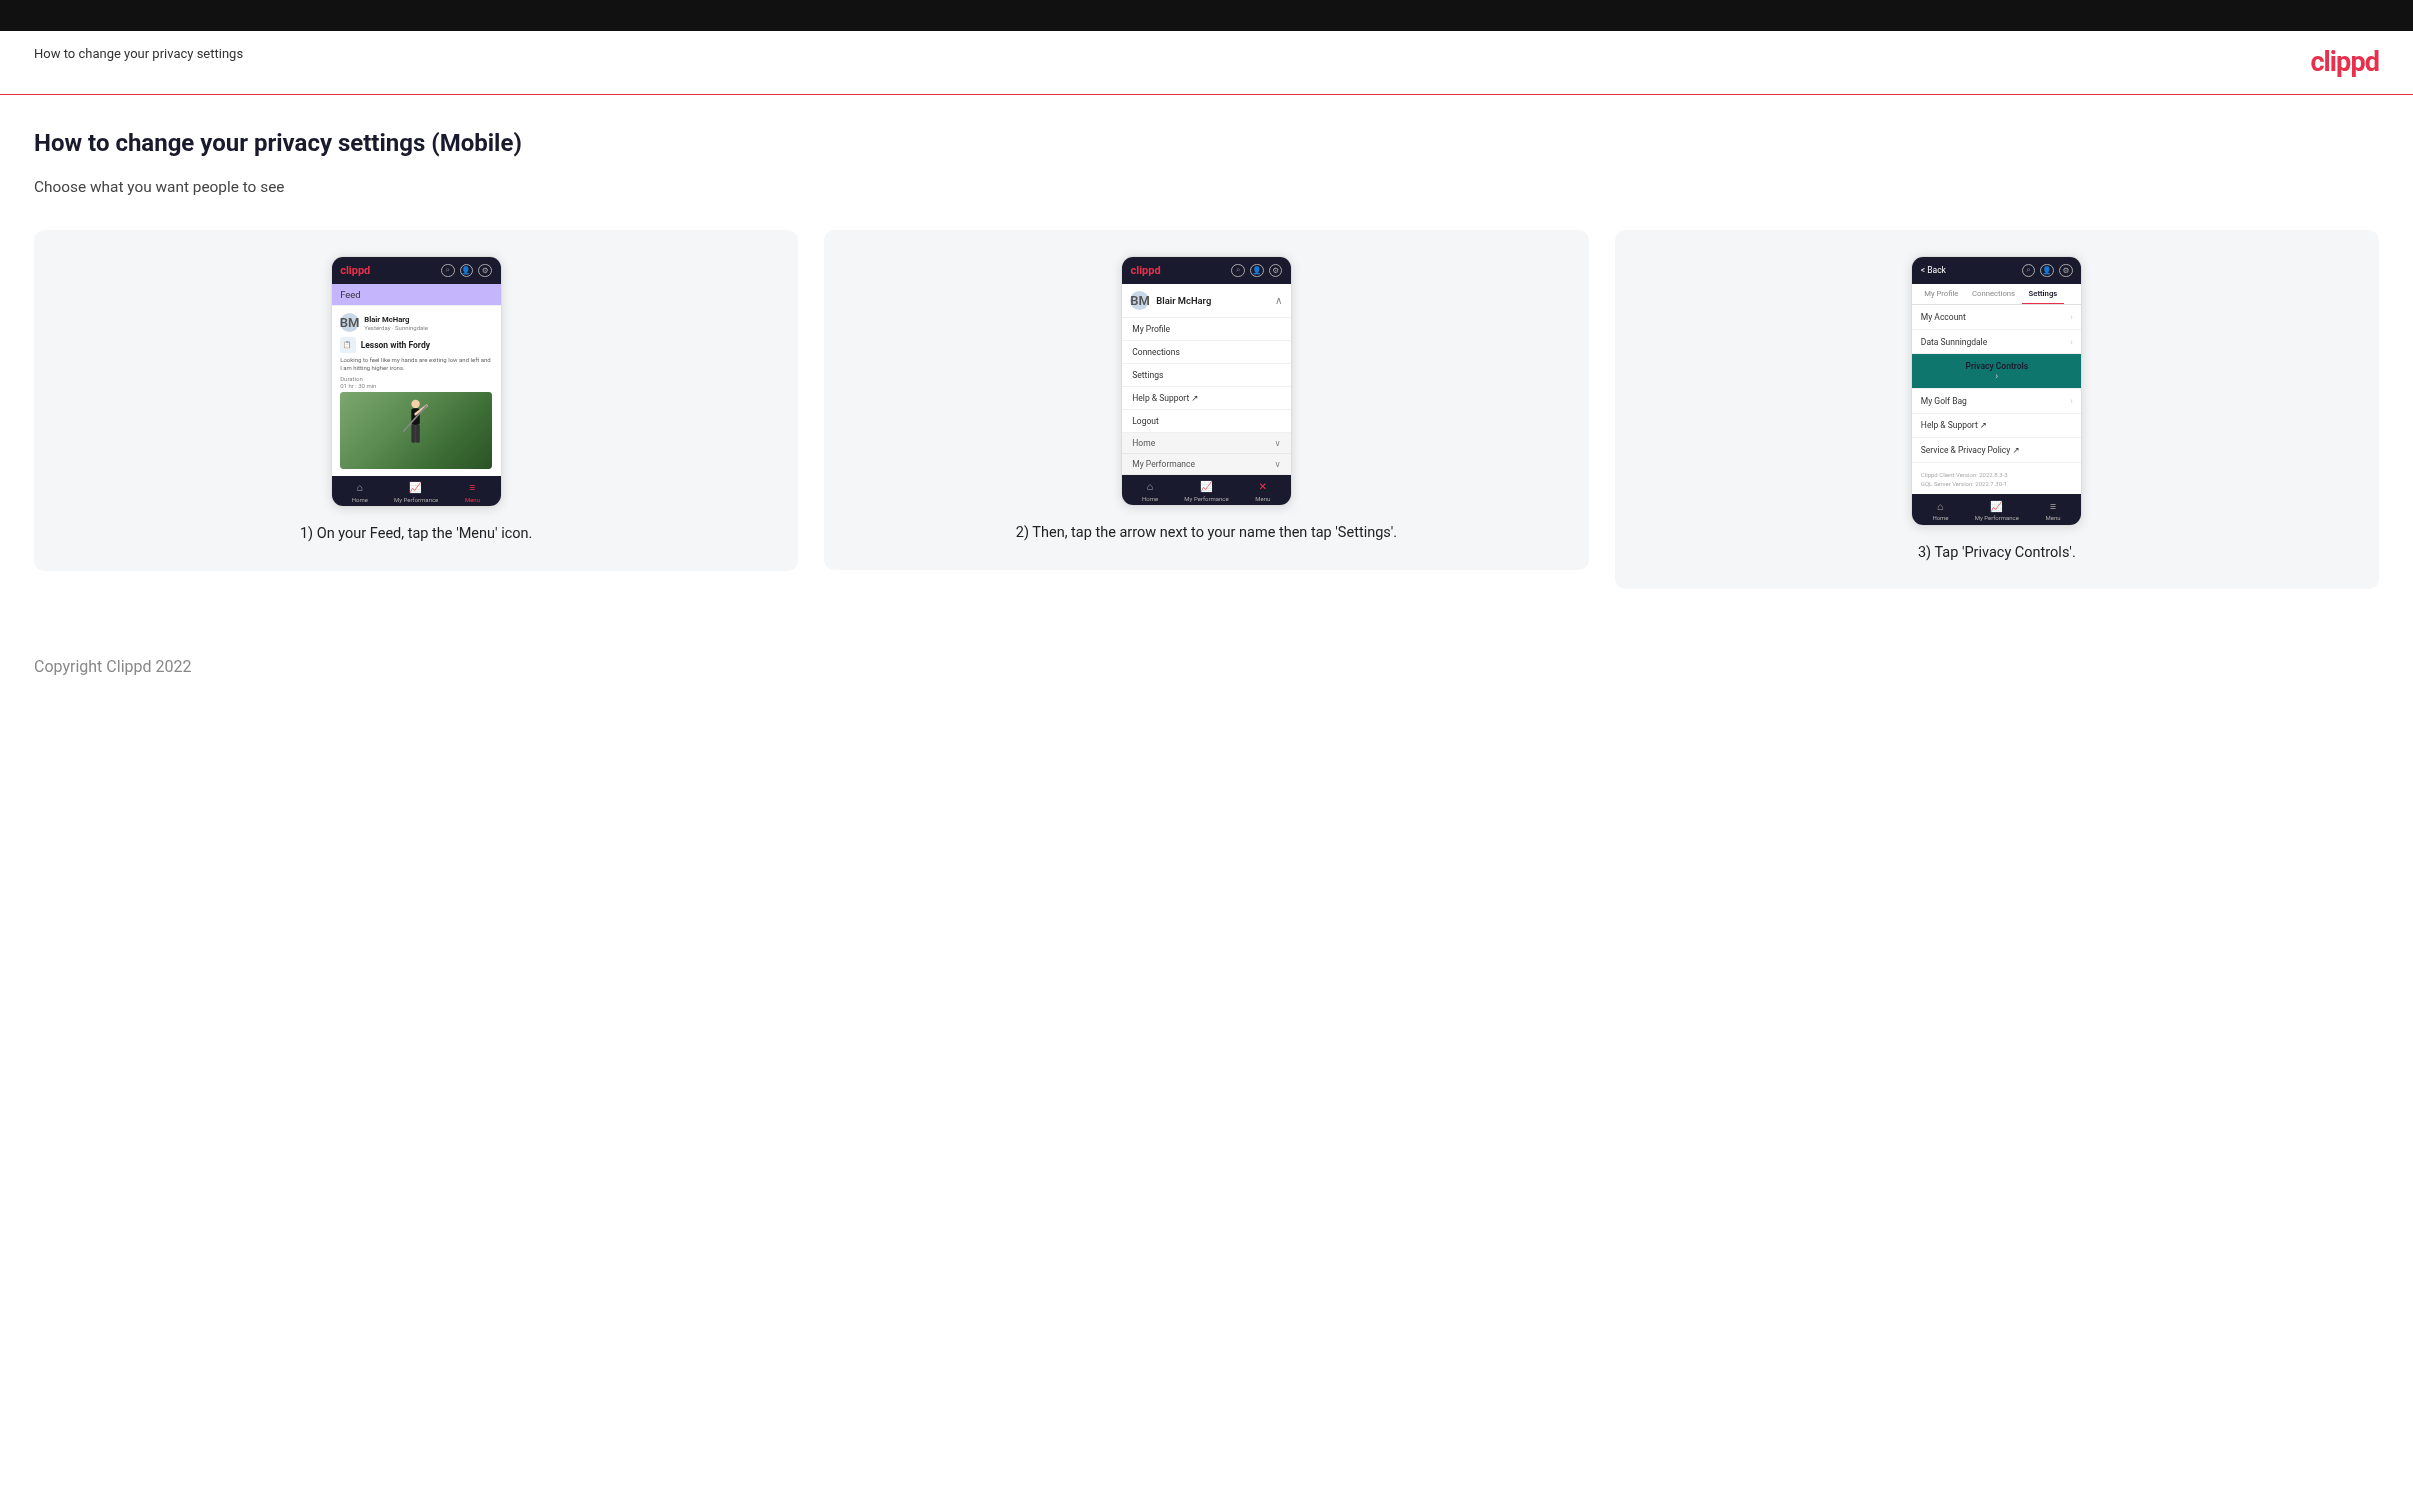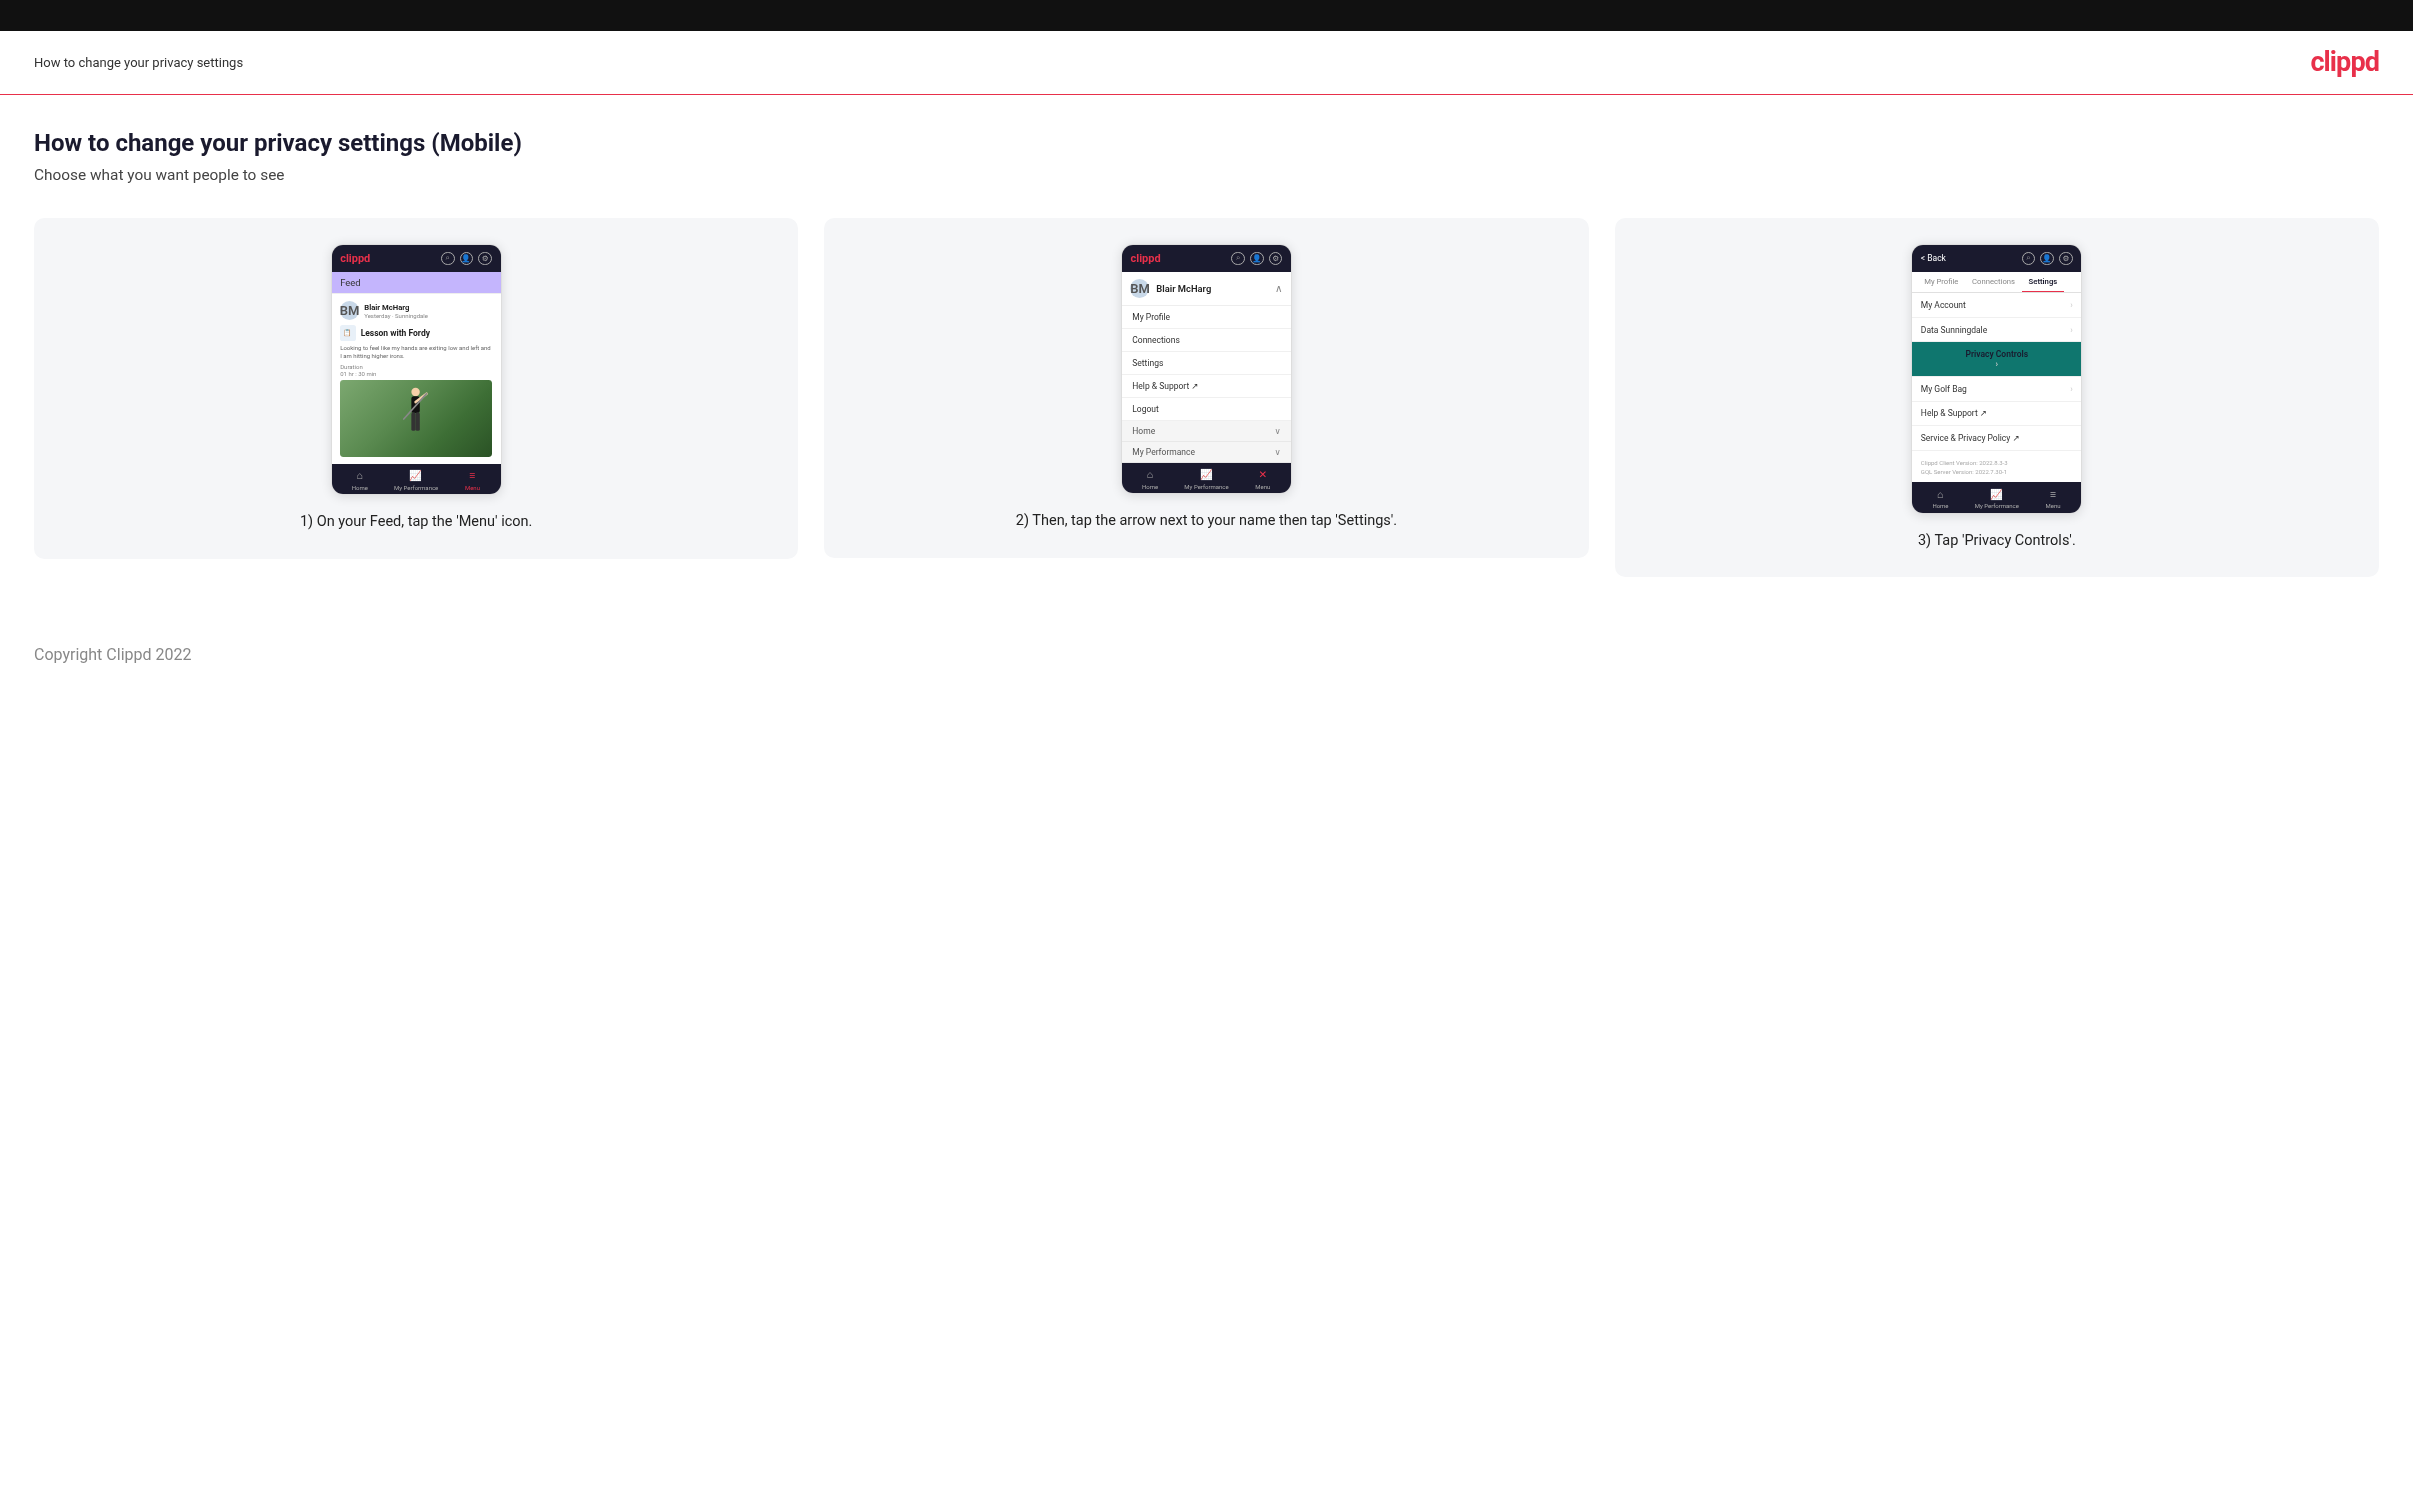--- a/index.html
+++ b/index.html
@@ -12,21 +12,20 @@
     
     .top-bar {
       background: #111;
       height: 31px;
       width: 100%;
     }
 
     
     .header {
       display: flex;
-      align-items: center;
       justify-content: space-between;
       padding: 15.4px 34px;
       border-bottom: 1.7px solid #e8304a;
     }
     .header-title {
       font-size: 13px;
       color: #333;
     }
     .logo {
       font-size: 27px;
@@ -36,21 +35,21 @@
     }
 
     
     .main {
       padding: 34px 34px 51px;
     }
     .page-heading {
       font-size: 24px;
       font-weight: 700;
       color: #1a1a2e;
-      margin-bottom: 9px;
+      margin-bottom: 21px;
     }
     .page-subheading {
       font-size: 15.4px;
       color: #444;
       margin-bottom: 34px;
     }
 
     
     .steps-row {
       display: flex;

